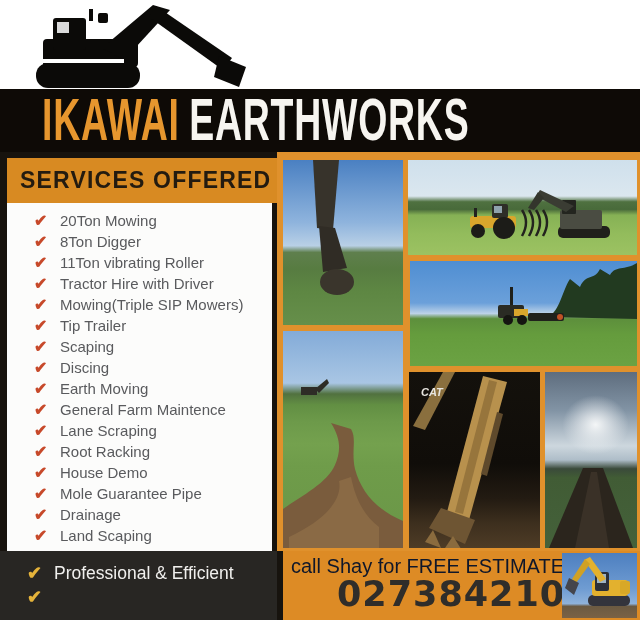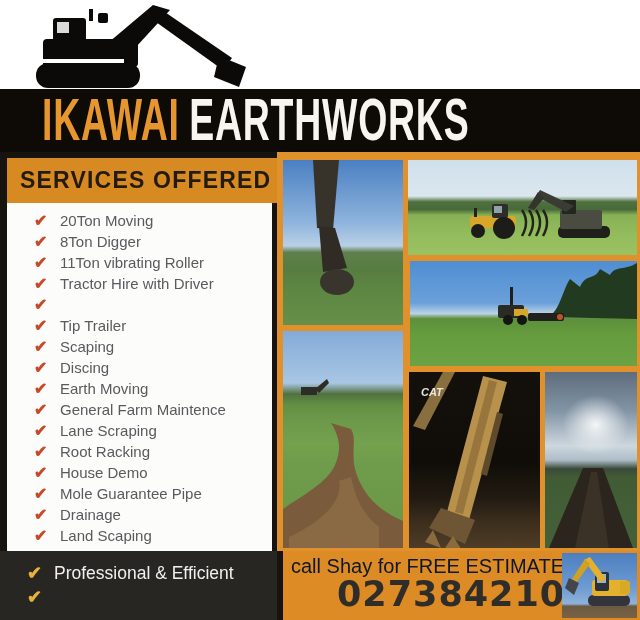--- a/index.html
+++ b/index.html
@@ -89,36 +89,37 @@
     <div class="brand"><span class="b1">IKAWAI</span><span class="b2">EARTHWORKS</span></div>
   </div>
 
   <div class="abs services-banner">
     <span>SERVICES OFFERED</span>
   </div>
 
   <div class="abs white-panel">
     <div class="srow">
         <span class="chk">✔</span>
-        <span class="lbl">20Ton Moving</span>
+        <span class="lbl">20Ton Mowing</span>
       </div>
     <div class="srow">
         <span class="chk">✔</span>
         <span class="lbl">8Ton Digger</span>
       </div>
     <div class="srow">
         <span class="chk">✔</span>
         <span class="lbl">11Ton vibrating Roller</span>
       </div>
     <div class="srow">
         <span class="chk">✔</span>
         <span class="lbl">Tractor Hire with Driver</span>
       </div>
     <div class="srow">
         <span class="chk">✔</span>
+        <span class="lbl">Mowing(Triple SIP Mowers)</span>
       </div>
     <div class="srow">
         <span class="chk">✔</span>
         <span class="lbl">Tip Trailer</span>
       </div>
     <div class="srow">
         <span class="chk">✔</span>
         <span class="lbl">Scaping</span>
       </div>
     <div class="srow">

